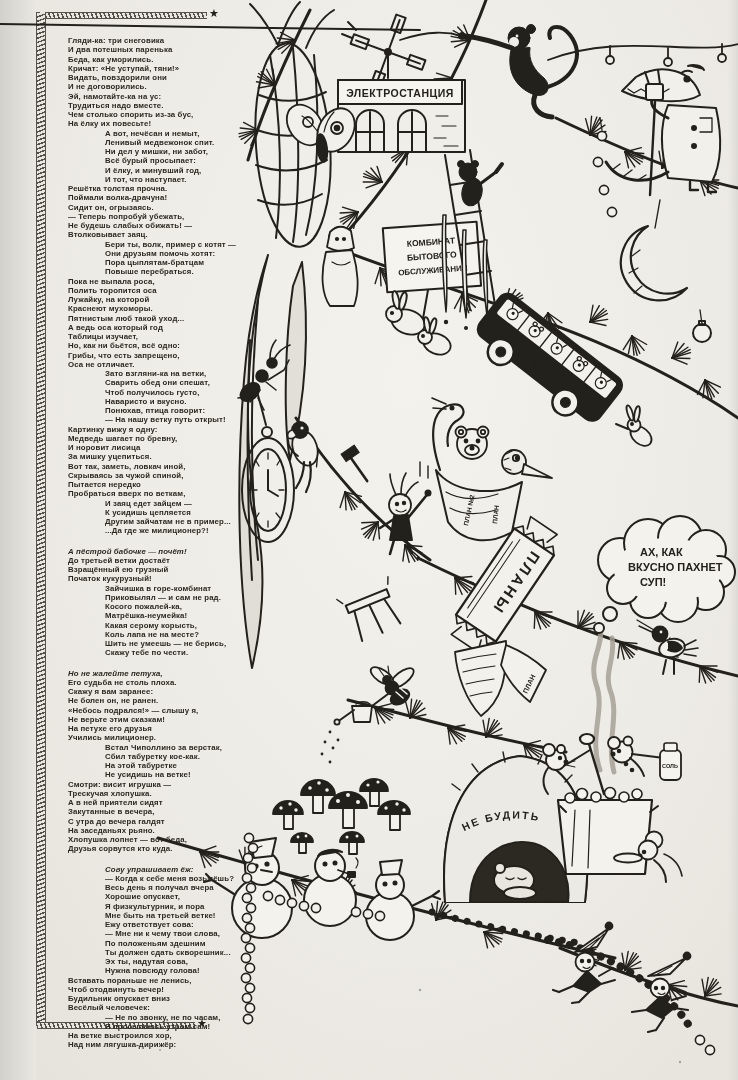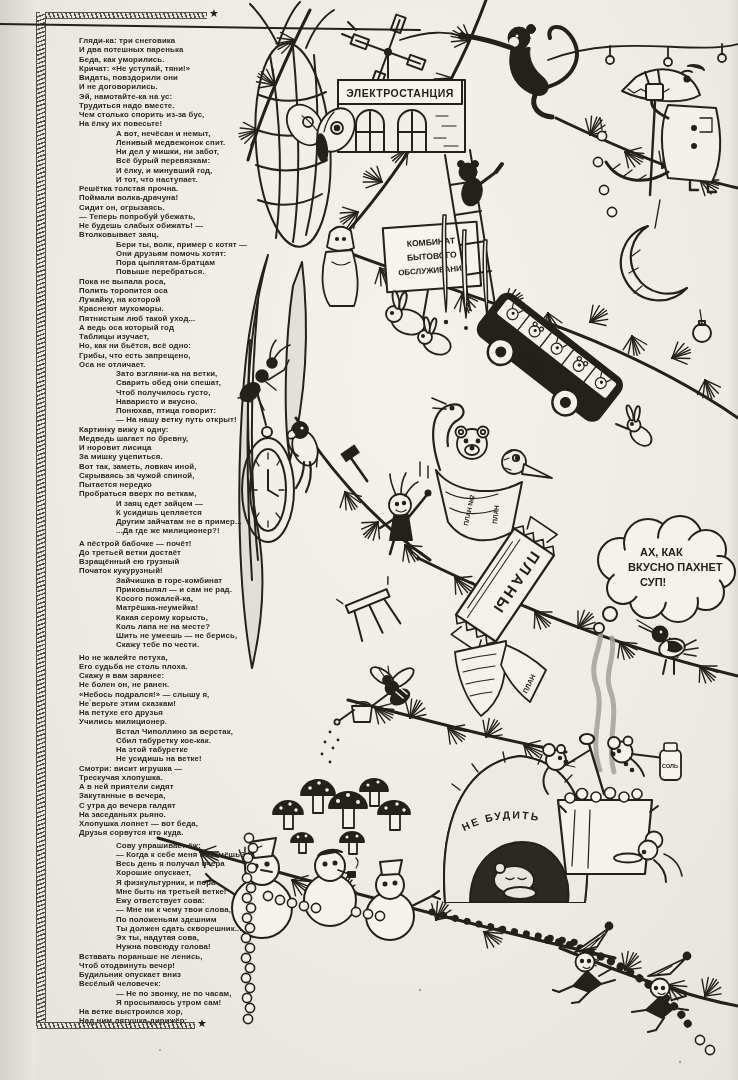--- a/index.html
+++ b/index.html
@@ -18,25 +18,25 @@
     border-left:1px solid #55524b;border-right:1px solid #55524b;}
   .border-top{position:absolute;left:37px;top:12px;width:170px;height:5px;
     background:repeating-linear-gradient(70deg,#55524b 0 1.5px,#e8e6e0 1.5px 4px);
     border-top:1px solid #55524b;border-bottom:1px solid #55524b;}
   .border-bottom{position:absolute;left:37px;top:1022px;width:158px;height:5px;
     background:repeating-linear-gradient(70deg,#55524b 0 1.5px,#e8e6e0 1.5px 4px);
     border-top:1px solid #55524b;border-bottom:1px solid #55524b;}
   .star-top{position:absolute;left:209px;top:7px;font-size:11px;color:#23211c;}
   .star-bottom{position:absolute;left:197px;top:1017px;font-size:11px;color:#23211c;}
   
-  .poem{position:absolute;left:79px;top:36px;width:250px;color:#2b2821;
+  .poem{position:absolute;left:68px;top:36px;width:250px;color:#2b2821;
     font-size:7.8px;line-height:9.25px;font-weight:bold;letter-spacing:.12px;z-index:3;}
   .ln{white-space:nowrap;}
   .ln.in{padding-left:37px;}
-  .ln.gp{margin-top:3px;}
+  .ln.gp{margin-top:11px;font-style:italic;}
   
   .art{position:absolute;left:0;top:0;width:738px;height:1080px;z-index:1;}
   svg text{font-family:"Liberation Sans", sans-serif;font-weight:bold;fill:#23211c;stroke:none;}
 </style>
 </head>
 <body>
 
 <div class="edge-shade"></div>
 <div class="edge-shade-r"></div>
 <div class="border-top"></div>
@@ -52,21 +52,21 @@
     <div class="ln">Кричат: «Не уступай, тяни!»</div>
     <div class="ln">Видать, повздорили они</div>
     <div class="ln">И не договорились.</div>
     <div class="ln">Эй, намотайте-ка на ус:</div>
     <div class="ln">Трудиться надо вместе.</div>
     <div class="ln">Чем столько спорить из-за бус,</div>
     <div class="ln">На ёлку их повесьте!</div>
     <div class="ln in">А вот, нечёсан и немыт,</div>
     <div class="ln in">Ленивый медвежонок спит.</div>
     <div class="ln in">Ни дел у мишки, ни забот,</div>
-    <div class="ln in">Всё бурый перевязкам:</div>
+    <div class="ln in">Всё бурый просыпает:</div>
     <div class="ln in">И ёлку, и минувший год,</div>
     <div class="ln in">И тот, что наступает.</div>
     <div class="ln">Решётка толстая прочна.</div>
     <div class="ln">Поймали волка-драчуна!</div>
     <div class="ln">Сидит он, огрызаясь.</div>
     <div class="ln">— Теперь попробуй убежать,</div>
     <div class="ln">Не будешь слабых обижать! —</div>
     <div class="ln">Втолковывает заяц.</div>
     <div class="ln in">Бери ты, волк, пример с котят —</div>
     <div class="ln in">Они друзьям помочь хотят:</div>

